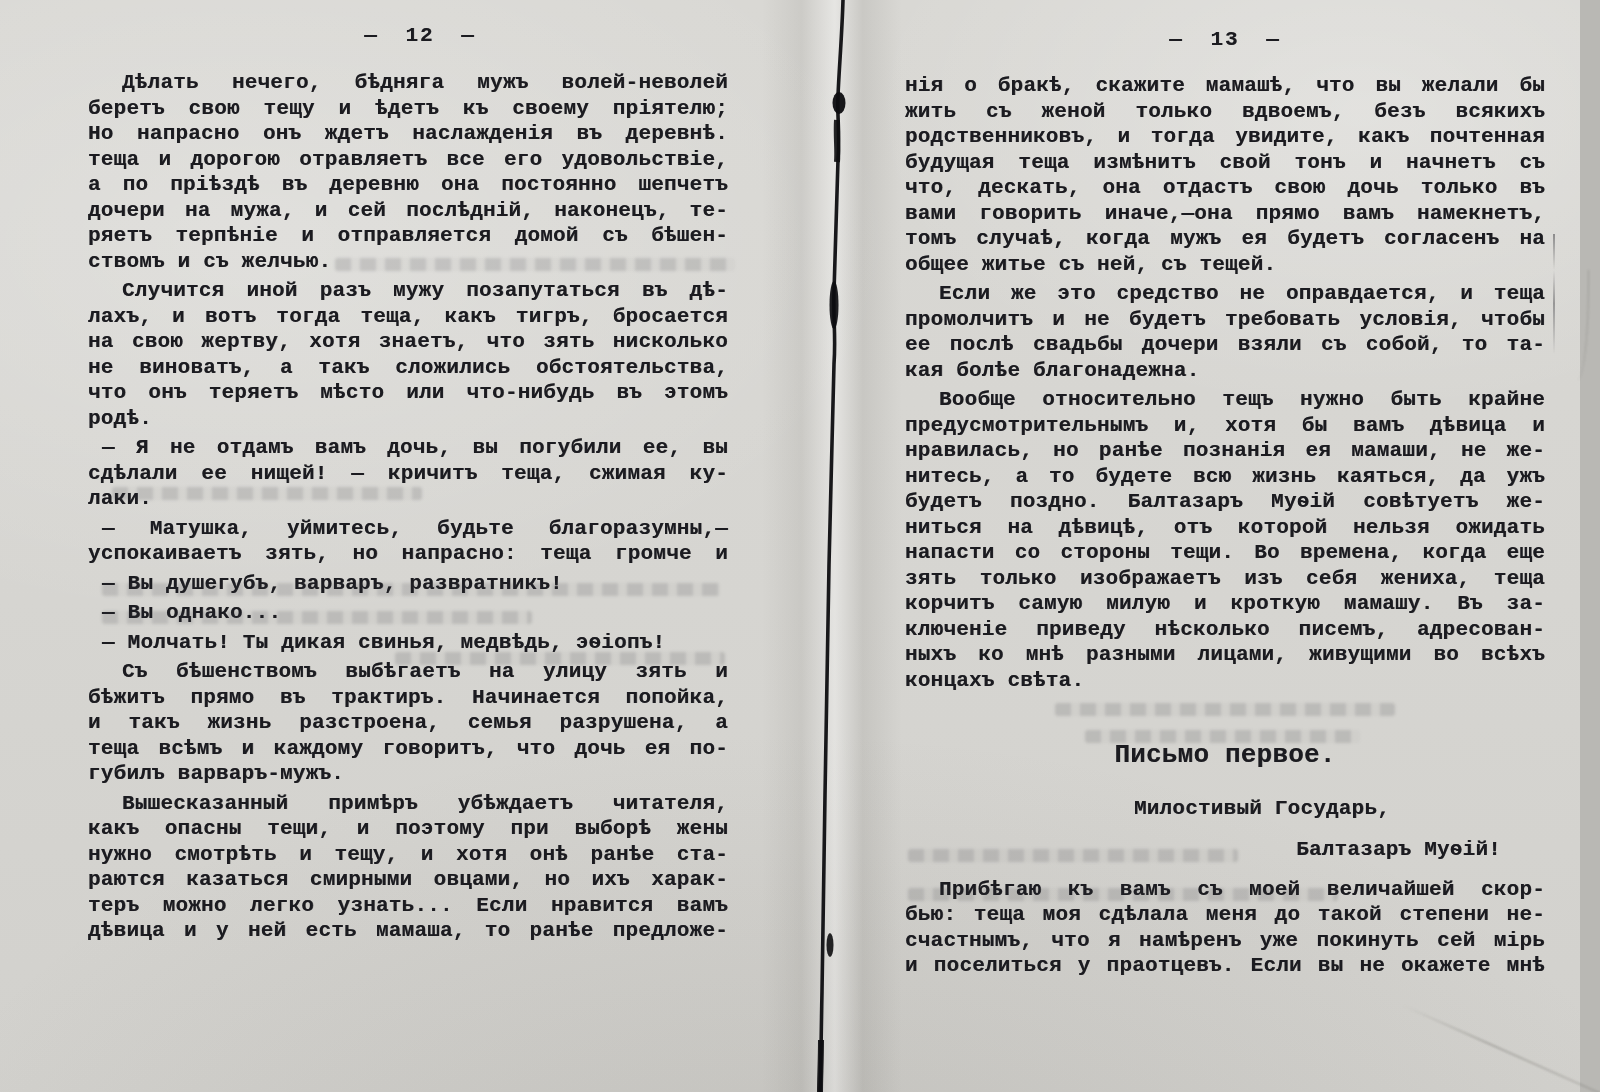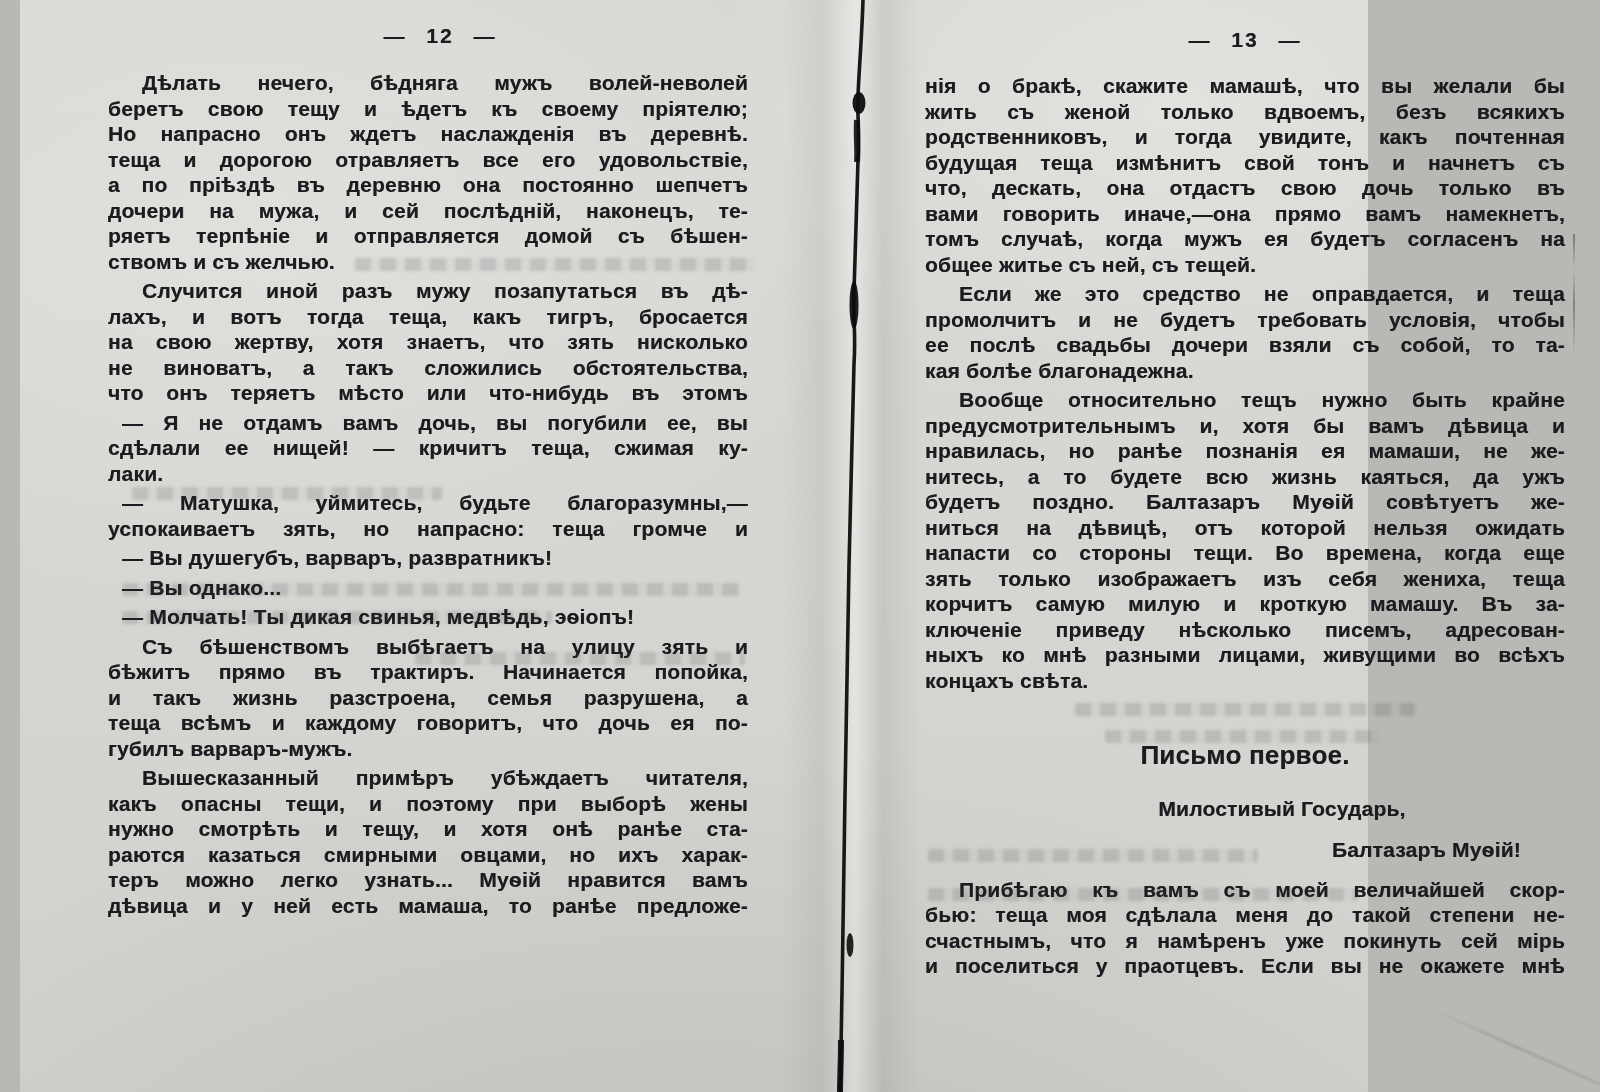--- a/index.html
+++ b/index.html
@@ -1,28 +1,27 @@
 <!DOCTYPE html>
 <html><head>
 <meta charset="utf-8">
 <style>
   html,body { margin:0; padding:0; background:#b9b8b4; }
   body { width:1600px; height:1092px; overflow:hidden; }
 
   .scan {
-    position:relative; width:1348px; height:1092px;
-    font-family:Liberation Sans, sans-serif;
+    position:relative; width:1580px; height:1092px;
+    font-family:Liberation Mono, monospace;
     font-weight:700;
     color:#1b1b20;
     background:
       radial-gradient(1100px 650px at 16% 22%, rgba(255,255,255,0.22), rgba(255,255,255,0) 60%),
       radial-gradient(900px 560px at 86% 10%, rgba(255,255,255,0.26), rgba(255,255,255,0) 55%),
       radial-gradient(1500px 900px at 50% 118%, rgba(98,95,88,0.16), rgba(98,95,88,0) 62%),
       linear-gradient(180deg, #d9d8d4 0%, #d6d5d1 55%, #d2d1cd 100%);
-    margin-left: 20px;
   }
 
   
   .gutter-shade {
     position:absolute; left:762px; top:0; width:140px; height:1092px;
     background:linear-gradient(90deg,
       rgba(92,90,84,0) 0%,
       rgba(92,90,84,0.10) 28%,
       rgba(255,255,255,0.34) 52%,
       rgba(92,90,84,0.12) 72%,
@@ -112,20 +111,21 @@
         <div class="line">дочери на мужа, и сей послѣдній, наконецъ, те-</div>
         <div class="line">ряетъ терпѣніе и отправляется домой съ бѣшен-</div>
         <div class="line last">ствомъ и съ желчью.</div>
       </div>
       <div class="para body">
         <div class="line first">Случится иной разъ мужу позапутаться въ дѣ-</div>
         <div class="line">лахъ, и вотъ тогда теща, какъ тигръ, бросается</div>
         <div class="line">на свою жертву, хотя знаетъ, что зять нисколько</div>
         <div class="line">не виноватъ, а такъ сложились обстоятельства,</div>
         <div class="line">что онъ теряетъ мѣсто или что-нибудь въ этомъ</div>
+        <div class="line last">родѣ.</div>
       </div>
       <div class="para dialog">
         <div class="line first">— Я не отдамъ вамъ дочь, вы погубили ее, вы</div>
         <div class="line">сдѣлали ее нищей! — кричитъ теща, сжимая ку-</div>
         <div class="line last">лаки.</div>
       </div>
       <div class="para dialog">
         <div class="line first">— Матушка, уймитесь, будьте благоразумны,—</div>
         <div class="line">успокаиваетъ зять, но напрасно: теща громче и</div>
       </div>
@@ -143,21 +143,21 @@
         <div class="line">бѣжитъ прямо въ трактиръ. Начинается попойка,</div>
         <div class="line">и такъ жизнь разстроена, семья разрушена, а</div>
         <div class="line">теща всѣмъ и каждому говоритъ, что дочь ея по-</div>
         <div class="line last">губилъ варваръ-мужъ.</div>
       </div>
       <div class="para body">
         <div class="line first">Вышесказанный примѣръ убѣждаетъ читателя,</div>
         <div class="line">какъ опасны тещи, и поэтому при выборѣ жены</div>
         <div class="line">нужно смотрѣть и тещу, и хотя онѣ ранѣе ста-</div>
         <div class="line">раются казаться смирными овцами, но ихъ харак-</div>
-        <div class="line">теръ можно легко узнать... Муѳій нравится вамъ</div>
+        <div class="line">теръ можно легко узнать... Если нравится вамъ</div>
         <div class="line">дѣвица и у ней есть мамаша, то ранѣе предложе-</div>
       </div>
     </div>
 
   <div class="page-header" id="hdr-1">— 13 —</div>
   <div class="col" id="col-1">
       <div class="para cont">
         <div class="line first">нія о бракѣ, скажите мамашѣ, что вы желали бы</div>
         <div class="line">жить съ женой только вдвоемъ, безъ всякихъ</div>
         <div class="line">родственниковъ, и тогда увидите, какъ почтенная</div>

